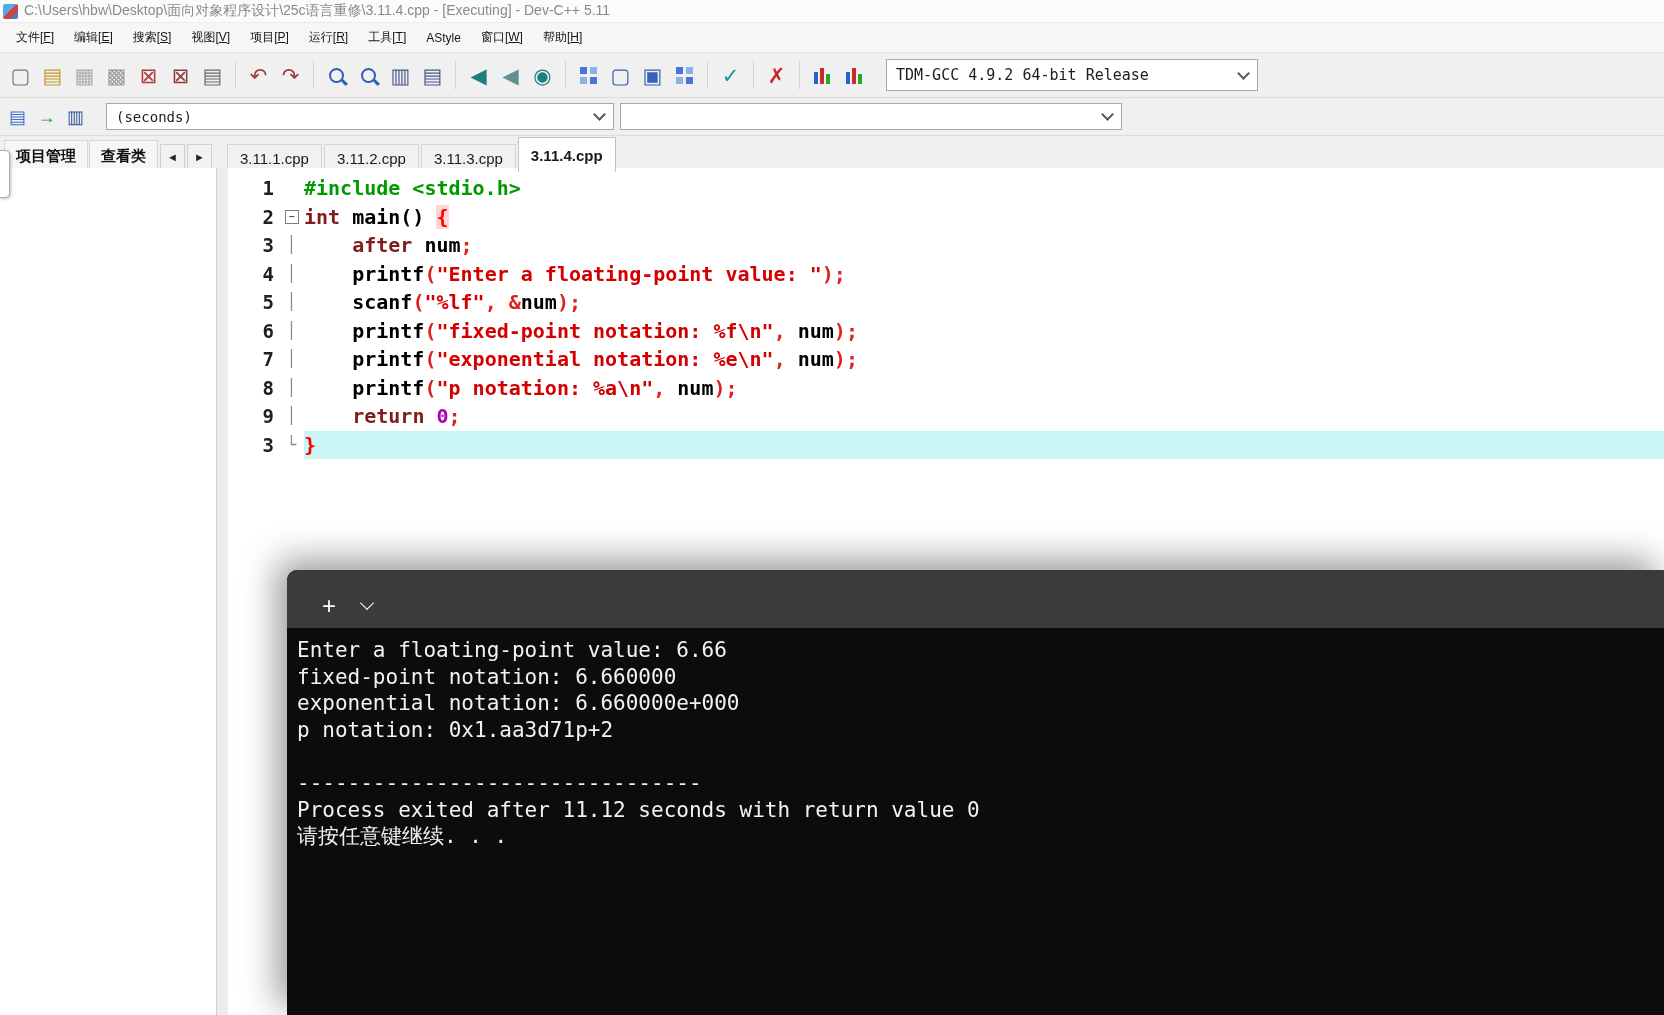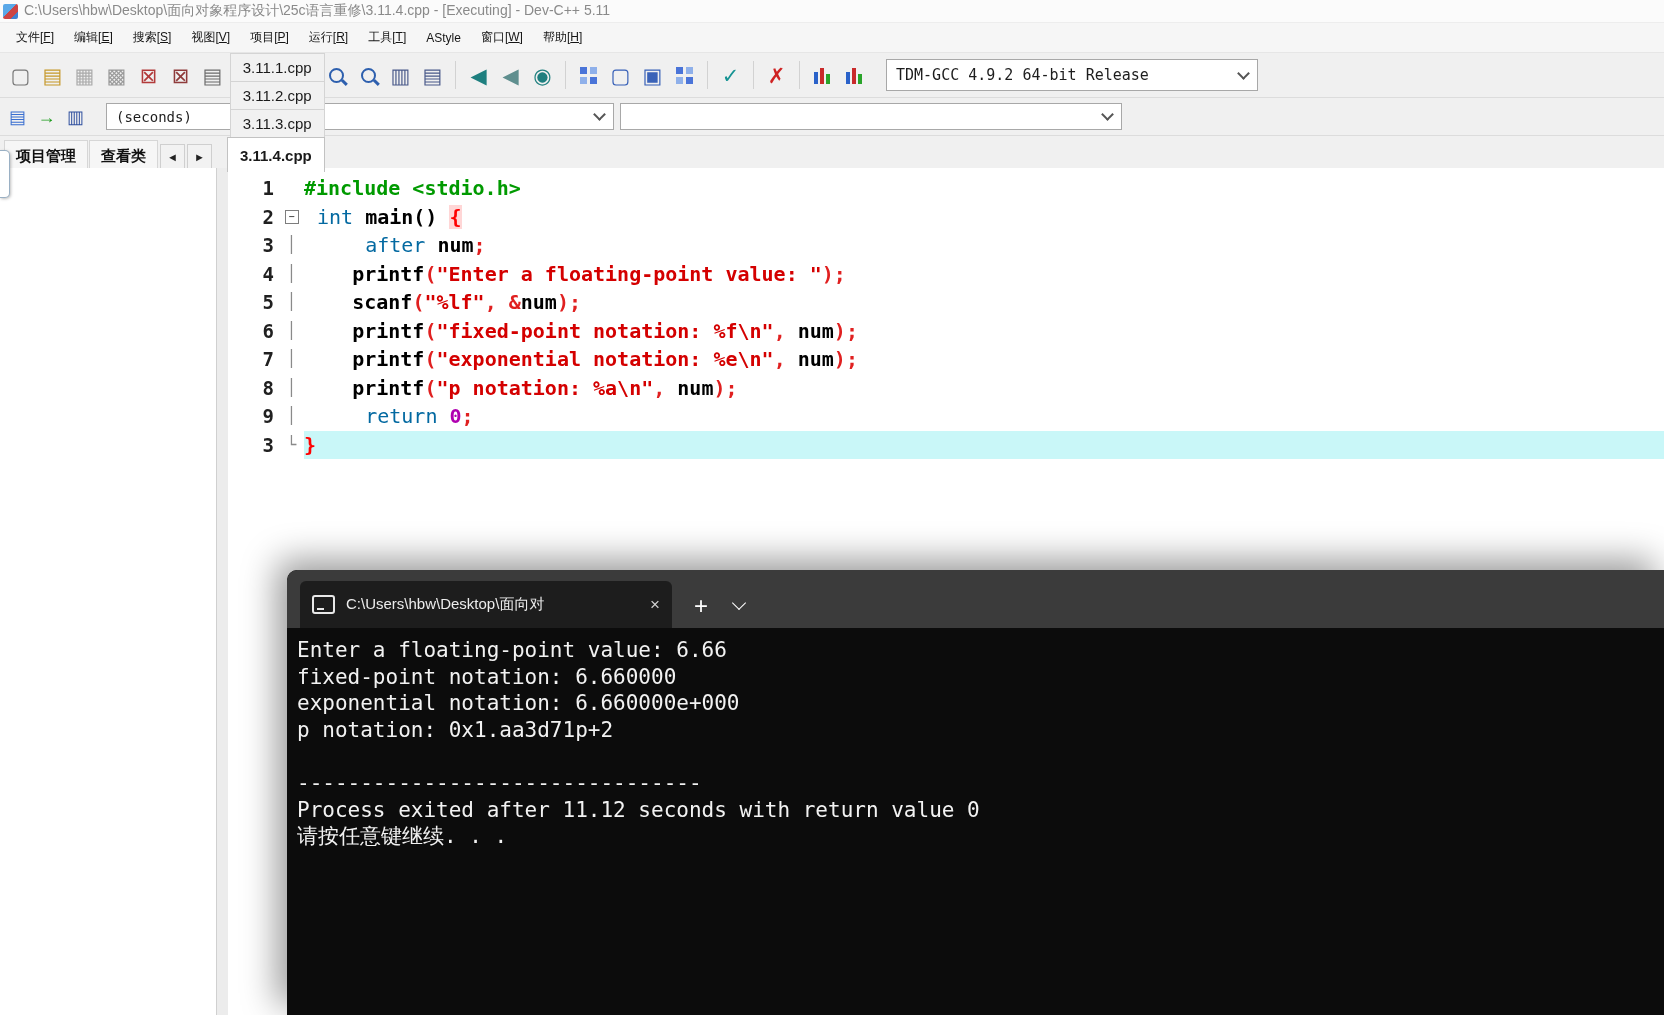--- a/index.html
+++ b/index.html
@@ -55,21 +55,21 @@
 
   
   .tabsrow{height:36px;display:flex;align-items:flex-end;background:#f0f0f0;
            padding-left:4px;border-bottom:1px solid #c9c9c9;position:relative;}
   .panel-tab{height:30px;display:flex;align-items:center;padding:0 11px;margin:0 1px 0 0;
              font-size:15px;font-weight:700;color:#111;background:#f6f6f6;
              border:1px solid #d6d6d6;}
   .tab-arrow{width:23px;height:24px;display:flex;align-items:center;justify-content:center;
              font-size:11px;color:#222;background:#f2f2f2;border:1px solid #cfcfcf;
              margin:0 1px 2px 1px;}
-  .ed-tabs{display:flex;align-items:flex-end;margin-left:14px;flex-direction:column;}
+  .ed-tabs{display:flex;align-items:flex-end;margin-left:14px;}
   .ed-tab{height:27px;display:flex;align-items:center;padding:0 12px;margin-right:2px;
           font-size:15px;color:#1a1a1a;background:#f1f1f1;
           border:1px solid #d4d4d4;border-bottom:none;}
   .ed-tab.active{height:34px;background:#fff;font-weight:700;border-color:#c2c2c2;z-index:2;}
 
   
   .main{position:absolute;top:168px;left:0;right:0;bottom:0;display:flex;}
   .left-panel{width:216px;background:#fff;border-right:1px solid #d0d0d0;flex:none;}
   .splitter{width:11px;background:#ececec;flex:none;}
   .editor{flex:1;background:#fff;padding-top:6px;overflow:hidden;}
@@ -77,21 +77,21 @@
              font-family:"DejaVu Sans Mono",monospace;font-size:20px;font-weight:700;}
   .ln{width:46px;text-align:right;padding-right:5px;color:#202020;
       font-size:19px;font-weight:600;flex:none;}
   .fold{width:25px;display:flex;align-items:center;justify-content:center;
         color:#8a8a8a;font-size:16px;font-weight:400;flex:none;}
   .fold-box{width:12px;height:12px;border:1px solid #7d7d7d;background:#fff;
         display:flex;align-items:center;justify-content:center;font-size:10px;color:#222;}
   .toks{flex:1;white-space:pre;}
   .toks.hl{background:#c9f7f8;}
   .tok-pp{color:#009a00;}
-  .tok-kw{color:#0369a1;font-weight:400;margin-left:13px;}
+  .tok-kw{color:#7f1d1d;font-weight:700;}
   .tok-pl{color:#000;}
   .tok-str{color:#d40000;}
   .tok-sym{color:#e02020;}
   .tok-num{color:#b000b0;}
   .tok-bracehl{color:#ff0000;background:#ffd6d6;font-weight:800;}
   .tok-brace{color:#ff0000;font-weight:800;}
 
   
   .side-handle{position:absolute;left:0;top:150px;width:9px;height:46px;background:#fff;
         border:1px solid #9ab0c4;border-left:none;border-radius:0 5px 5px 0;
@@ -280,22 +280,17 @@
         <span class="fold">└</span>
         <span class="toks hl"><span class="tok-brace">}</span></span>
       </div>
     </div>
 </div>
 
 <div class="side-handle"></div>
 
 <div class="terminal">
   <div class="term-titlebar">
-    <div class="term-tab">
-      <span class="console-icon"></span>
-      <span class="term-tab-title">C:\Users\hbw\Desktop\面向对</span>
-      <span class="term-close">×</span>
-    </div>
     <span class="term-plus">+</span>
     <span class="term-chev"></span>
   </div>
   <div class="term-body"><div class="t-line">Enter a floating-point value: 6.66</div><div class="t-line">fixed-point notation: 6.660000</div><div class="t-line">exponential notation: 6.660000e+000</div><div class="t-line">p notation: 0x1.aa3d71p+2</div><div class="t-line">&nbsp;</div><div class="t-line">--------------------------------</div><div class="t-line">Process exited after 11.12 seconds with return value 0</div><div class="t-line">请按任意键继续. . .</div></div>
 </div>
 
 </body></html>

